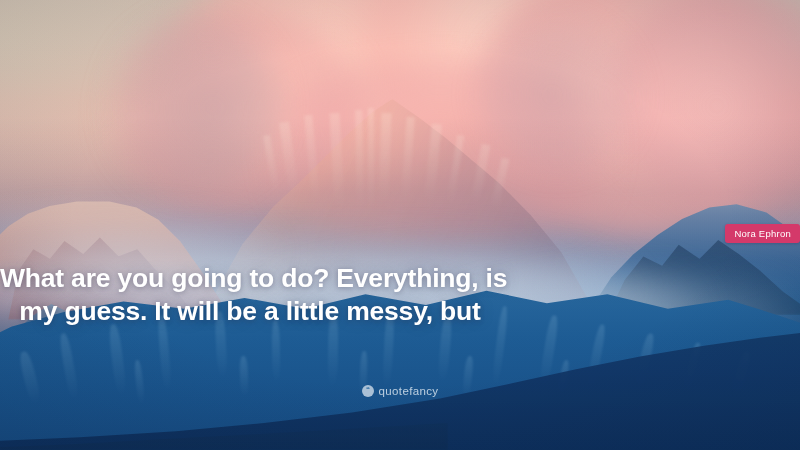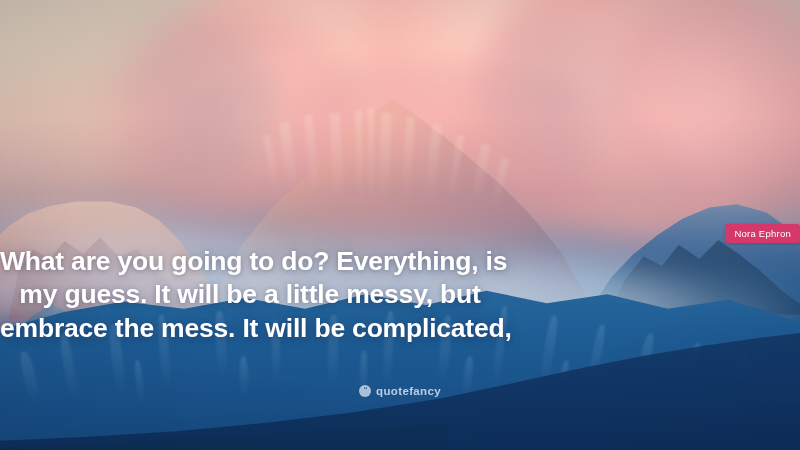--- a/index.html
+++ b/index.html
@@ -243,21 +243,21 @@
   }
   .wm-icon span {
     font-size: 8px; line-height: 8px; font-weight: 700;
     color: #2d6ea4; letter-spacing: -0.6px;
     transform: translateY(-1px);
   }
   .wm-text {
     color: rgba(238,244,250,0.92);
     font-size: 11.5px;
     letter-spacing: 0.35px;
-    font-weight: 700;
+    font-weight: 400;
   }
 </style>
 </head>
 <body>
 
 <div id="card">
 
   <div class="photo">
     <div class="sky"></div>
     <div class="haze-left"></div>
@@ -331,21 +331,20 @@
     <div class="grade"></div>
     <div class="scrim"></div>
     <div class="vignette"></div>
   </div>
 
   <div class="content">
 
     <div class="quote">
       <span class="line">What are you going to do? Everything, is</span>
       <span class="line">my guess. It will be a little messy, but</span>
-      <span class="line">embrace the mess. It will be complicated,</span>
     </div>
 
     <div class="author-badge">Nora Ephron</div>
 
   </div>
 
   <div class="watermark">
     <span class="wm-icon">
       <span>“</span>
     </span>

